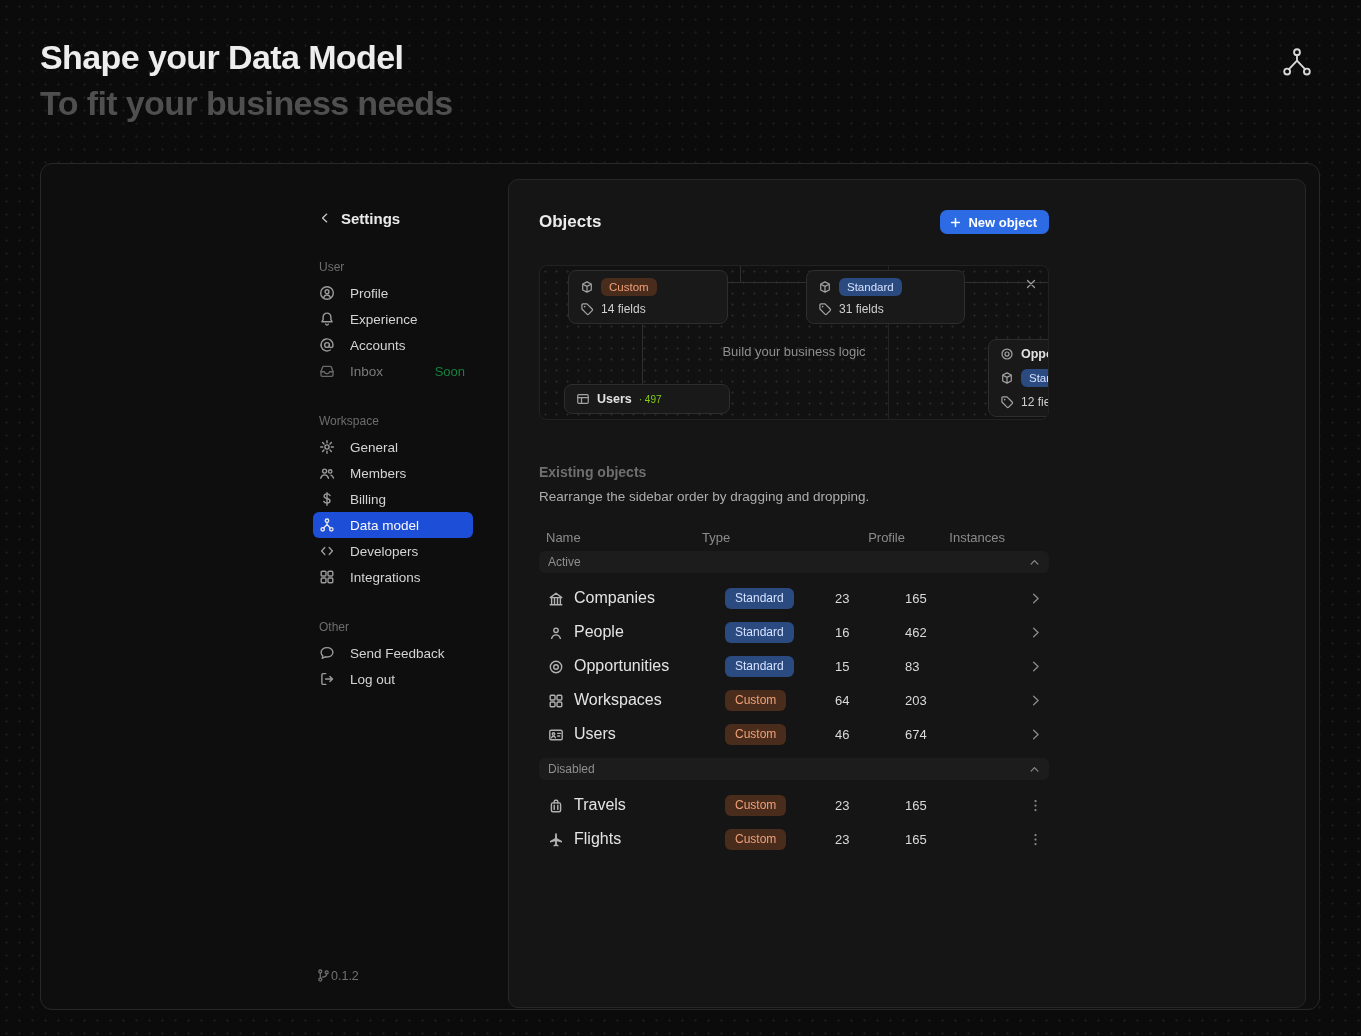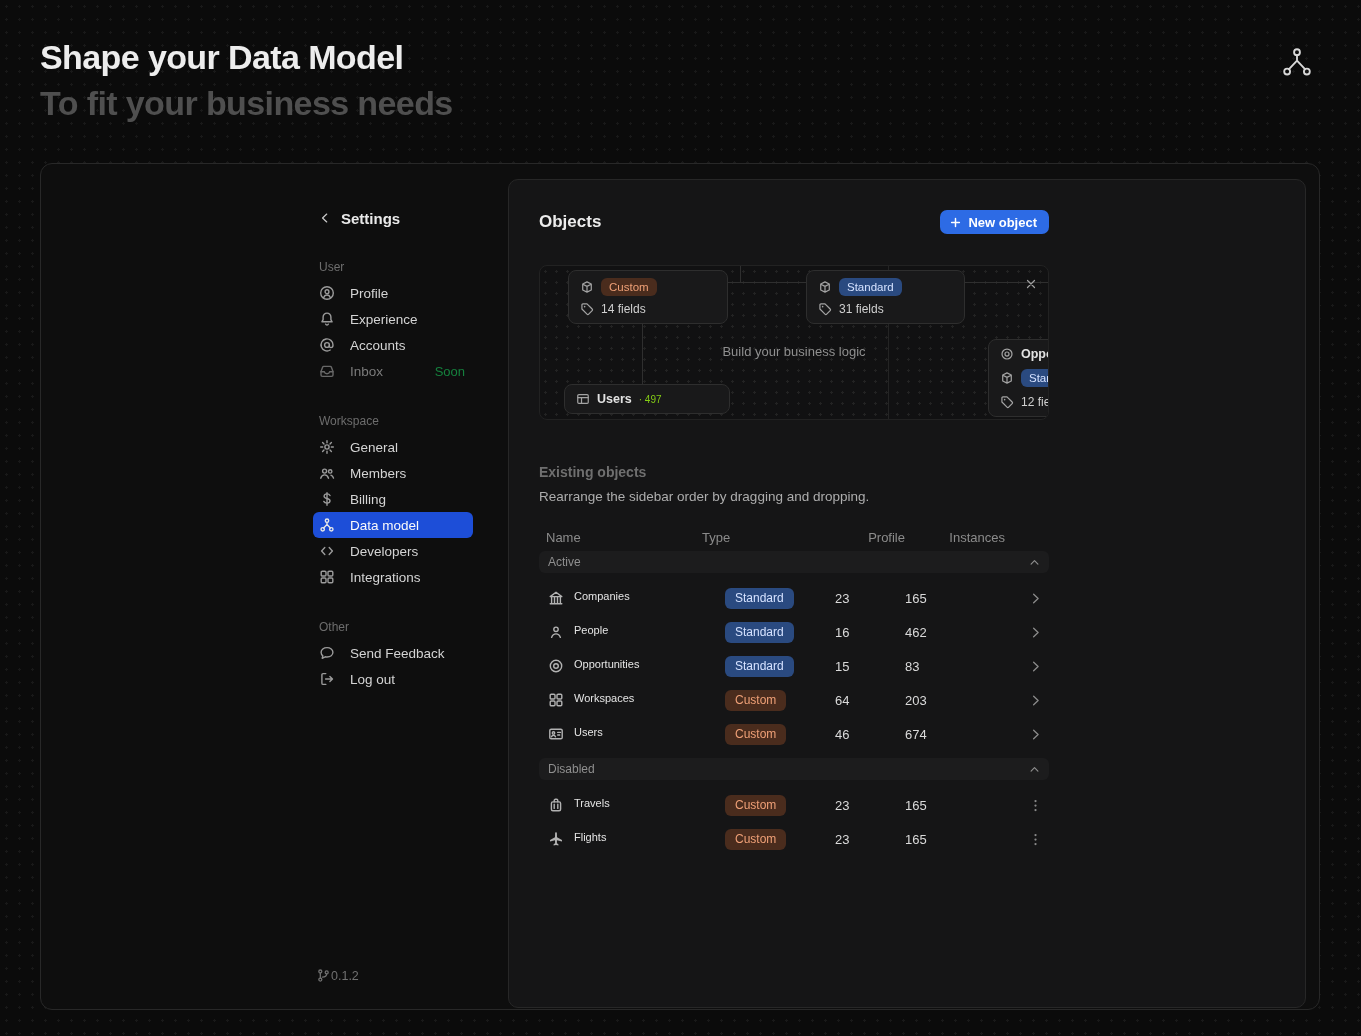--- a/index.html
+++ b/index.html
@@ -72,21 +72,21 @@
   .ex-title{margin-top:44px;font-size:14px;font-weight:600;color:#6f6f6f}
   .ex-sub{margin-top:9px;font-size:13.5px;color:#adadad}
   .thead{display:grid;grid-template-columns:163px 133px 70px 100px 44px;align-items:center;height:24px;margin-top:21px;font-size:13px;color:#8b8b8b}
   .h-name{padding-left:7px}
   .h-right{text-align:right}
   .group-row{display:flex;align-items:center;justify-content:space-between;height:22px;margin-top:2px;padding:0 8px 0 9px;background:#1c1c1d;border-radius:6px;font-size:12px;color:#8f8f8f;cursor:pointer}
   .group-row.mt{margin-top:7px}
   .group-row .ic{color:#8f8f8f}
   .rows{padding-top:8px}
   .trow{display:grid;grid-template-columns:186px 110px 70px 100px 44px;align-items:center;height:34px;cursor:pointer}
-  .name-cell{display:flex;align-items:flex-start;gap:10px;padding-left:9px;font-size:11px;color:#e4e4e4}
+  .name-cell{display:flex;align-items:flex-end;gap:10px;padding-left:9px;font-size:16px;color:#e4e4e4}
   .name-cell .ic{color:#b2b2b2}
   .num{text-align:left;font-size:13px;color:#dadada}
   .rowend{display:flex;justify-content:flex-end;padding-right:6px}
   .rowend .ic{color:#8a8a8a}
   .badge{display:inline-block;padding:3px 10px;border-radius:6px;font-size:12px;font-weight:500;line-height:1.25}
   .badge.sm{padding:2px 8px;font-size:11.5px}
   .badge.std{background:#2a4a80;color:#d5e2ff}
   .badge.rem{background:#1d4c35;color:#9aeabb}
   .badge.cus{background:#4a2c1d;color:#efa077}
 </style>

